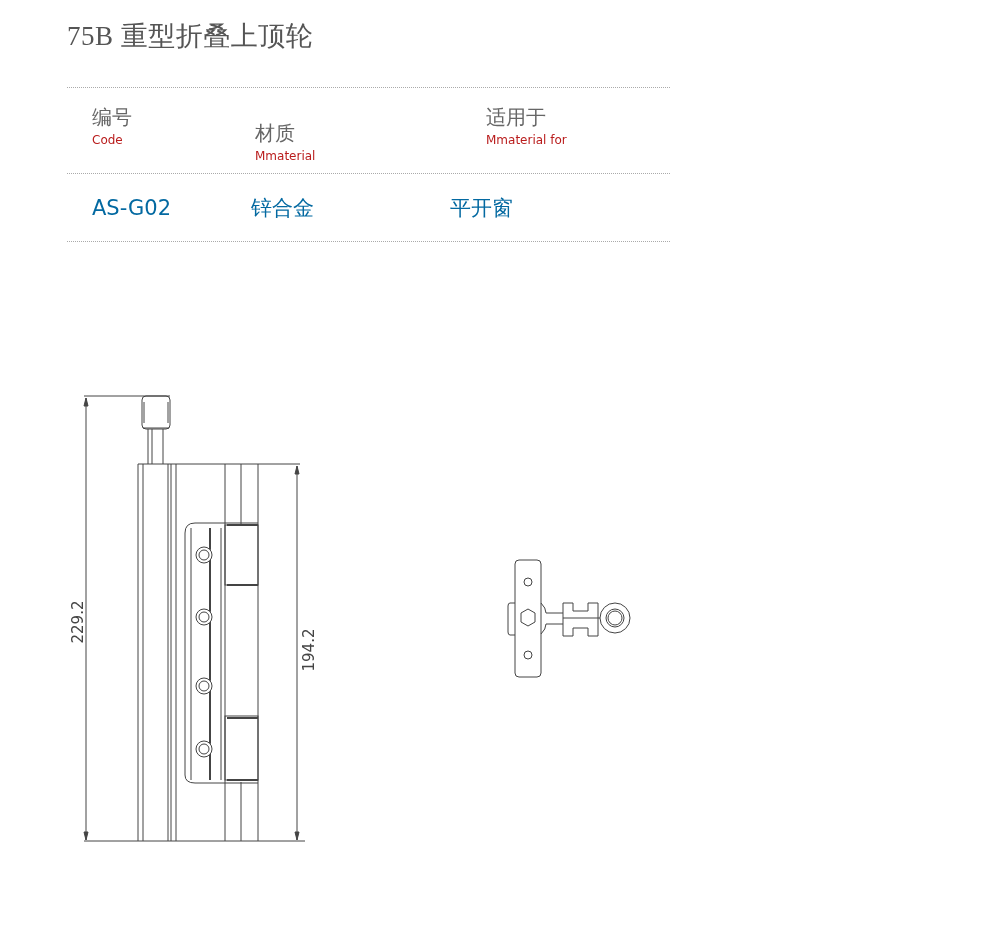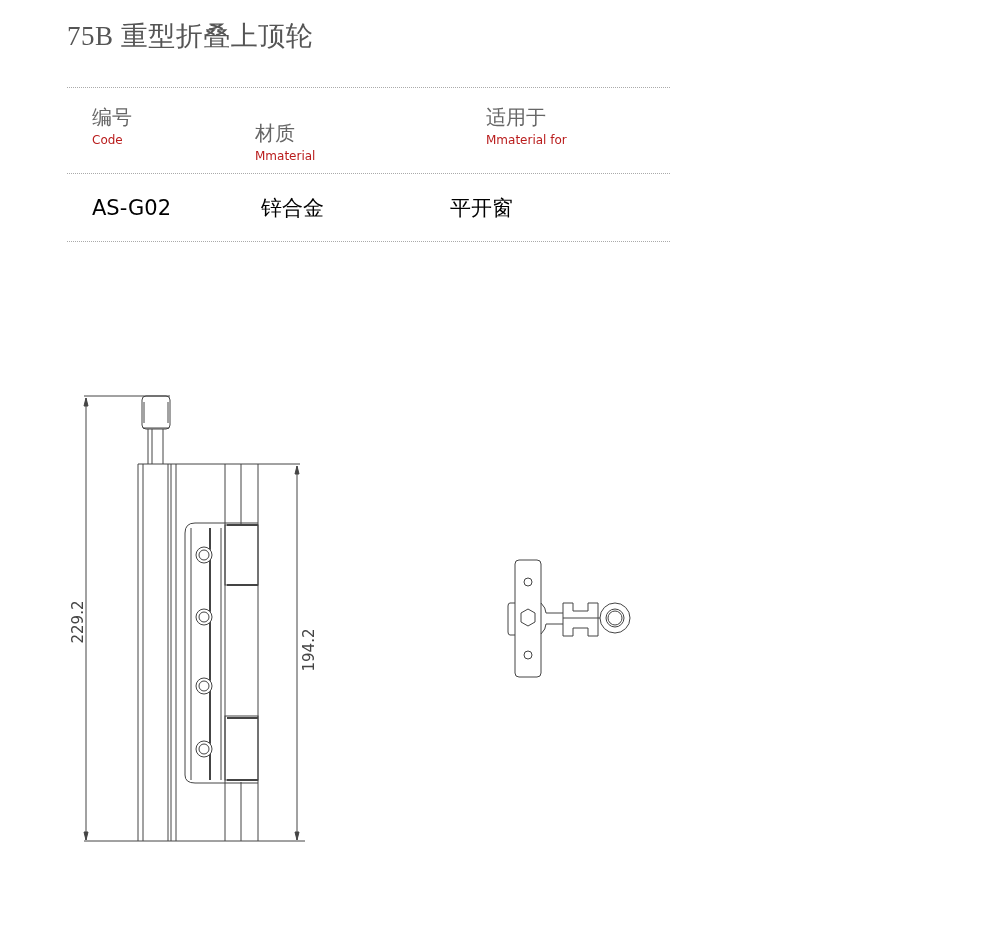--- a/index.html
+++ b/index.html
@@ -3,21 +3,21 @@
   <meta charset="utf-8">
   <style>
     html, body { margin:0; padding:0; background:#ffffff; }
     body { width:1000px; height:937px; position:relative; overflow:hidden;
            font-family:"DejaVu Sans", "Liberation Sans", sans-serif; color:#555; }
     .title { position:absolute; left:67px; top:18px; font-size:27px; color:#555; letter-spacing:0.5px; font-weight:300;font-family:Liberation Serif, serif; }
     .rule { position:absolute; left:67px; width:603px; height:0; border-top:1px dotted #aaa; }
     .cell { position:absolute; text-align:left; color:#666; }
     .hdr-cn { font-size:20px; line-height:24px; }
     .hdr-en { font-size:12px; line-height:22px; color:#b91c1c; }
-    .val { font-size:21px; line-height:26px; color:#000000; }
+    .val { font-size:21px; line-height:26px; color:#0369a1; }
     svg { position:absolute; left:0; top:0; }
     .dim { font-size:15px; fill:#444; font-family:"DejaVu Sans", sans-serif; }
   </style>
 </head>
 <body>
 
 <div class="title">75B 重型折叠上顶轮</div>
 
 <div class="rule" style="top:87px"></div>
 
@@ -31,21 +31,21 @@
     <div class="hdr-en">Mmaterial</div>
   </div>
   <div class="cell" style="left:486px;width:140px;top:105px">
     <div class="hdr-cn">适用于</div>
     <div class="hdr-en">Mmaterial for</div>
   </div>
 
   <div class="rule" style="top:173px"></div>
 
   <div class="cell val" style="left:92px;width:120px;top:195px">AS-G02</div>
-  <div class="cell val" style="left:261px;width:140px;top:195px">锌合金</div>
+  <div class="cell val" style="left:251px;width:140px;top:195px">锌合金</div>
   <div class="cell val" style="left:450px;width:140px;top:195px">平开窗</div>
 
   <div class="rule" style="top:241px"></div>
 </div>
 
 <svg width="1000" height="937" viewBox="0 0 1000 937">
   <g stroke="#444" stroke-width="1" fill="none">
 
     <line x1="84" y1="396" x2="170" y2="396"></line>
     <line x1="86" y1="398" x2="86" y2="840"></line>

